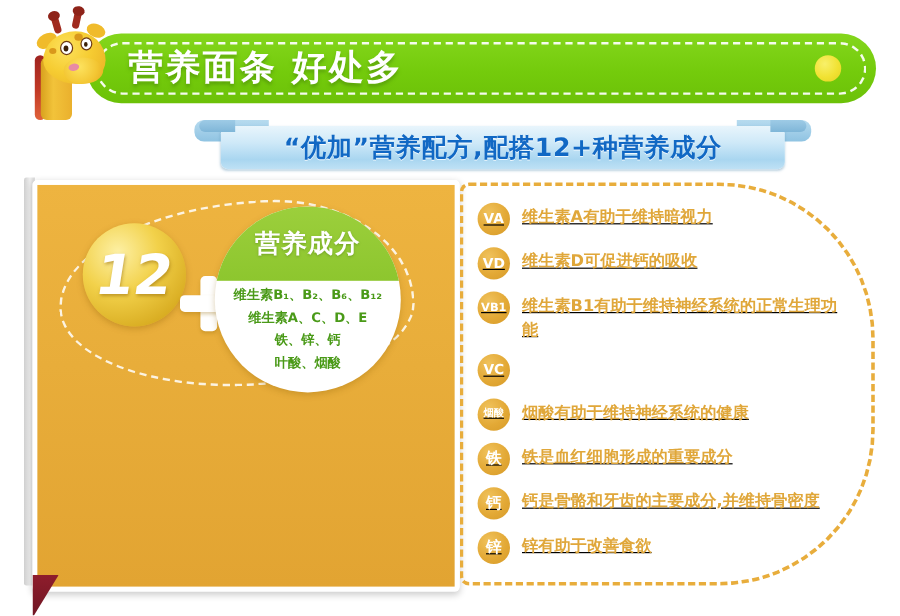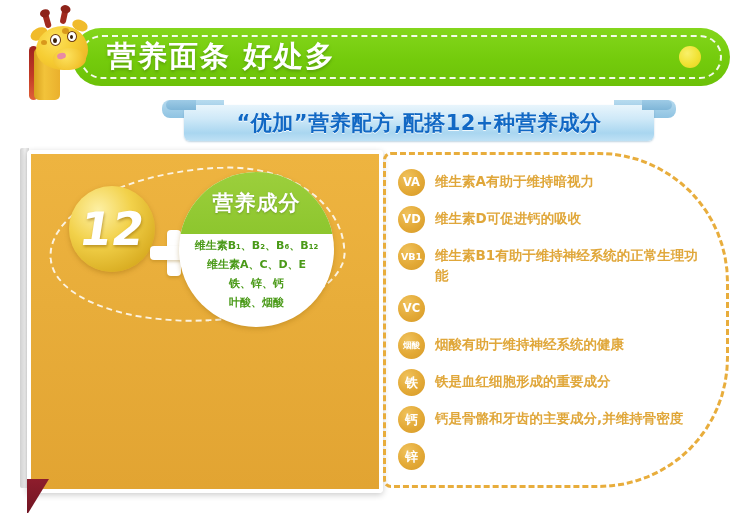--- a/index.html
+++ b/index.html
@@ -177,21 +177,21 @@
     background:linear-gradient(180deg,#8e1d2c 0%,#6f1523 100%);
     clip-path:polygon(0 0,100% 0,0 100%);
   }
 
   
   .dash-panel{
     position:absolute;left:383px;top:152px;width:340px;height:330px;
     border:3px dashed #e8ad3c;border-radius:8px 130px 130px 8px;
   }
   .nutri-list{
-    position:absolute;left:398px;top:168px;width:325px;
+    position:absolute;left:398px;top:168px;width:325px;text-decoration:underline;
   }
   .nrow{display:flex;align-items:flex-start;margin-bottom:9px;}
   .badge{
     flex:0 0 auto;width:27px;height:27px;border-radius:50%;
     background:radial-gradient(circle at 35% 30%,#f0c25c 0%,#e3a936 55%,#d69a28 100%);
     color:#ffffff;display:flex;align-items:center;justify-content:center;
     font-weight:bold;line-height:1;margin-right:10px;margin-top:1px;
   }
   .badge.len2{font-size:11.5px;}
   .badge.len3{font-size:9.5px;}
@@ -286,16 +286,17 @@
       <div class="nrow">
         <div class="badge cn1">铁</div>
         <div class="ntext">铁是血红细胞形成的重要成分</div>
       </div>
       <div class="nrow">
         <div class="badge cn1">钙</div>
         <div class="ntext">钙是骨骼和牙齿的主要成分,并维持骨密度</div>
       </div>
       <div class="nrow">
         <div class="badge cn1">锌</div>
+        <div class="ntext">锌有助于改善食欲</div>
       </div>
     </div>
 
 </div>
 
 </body></html>

